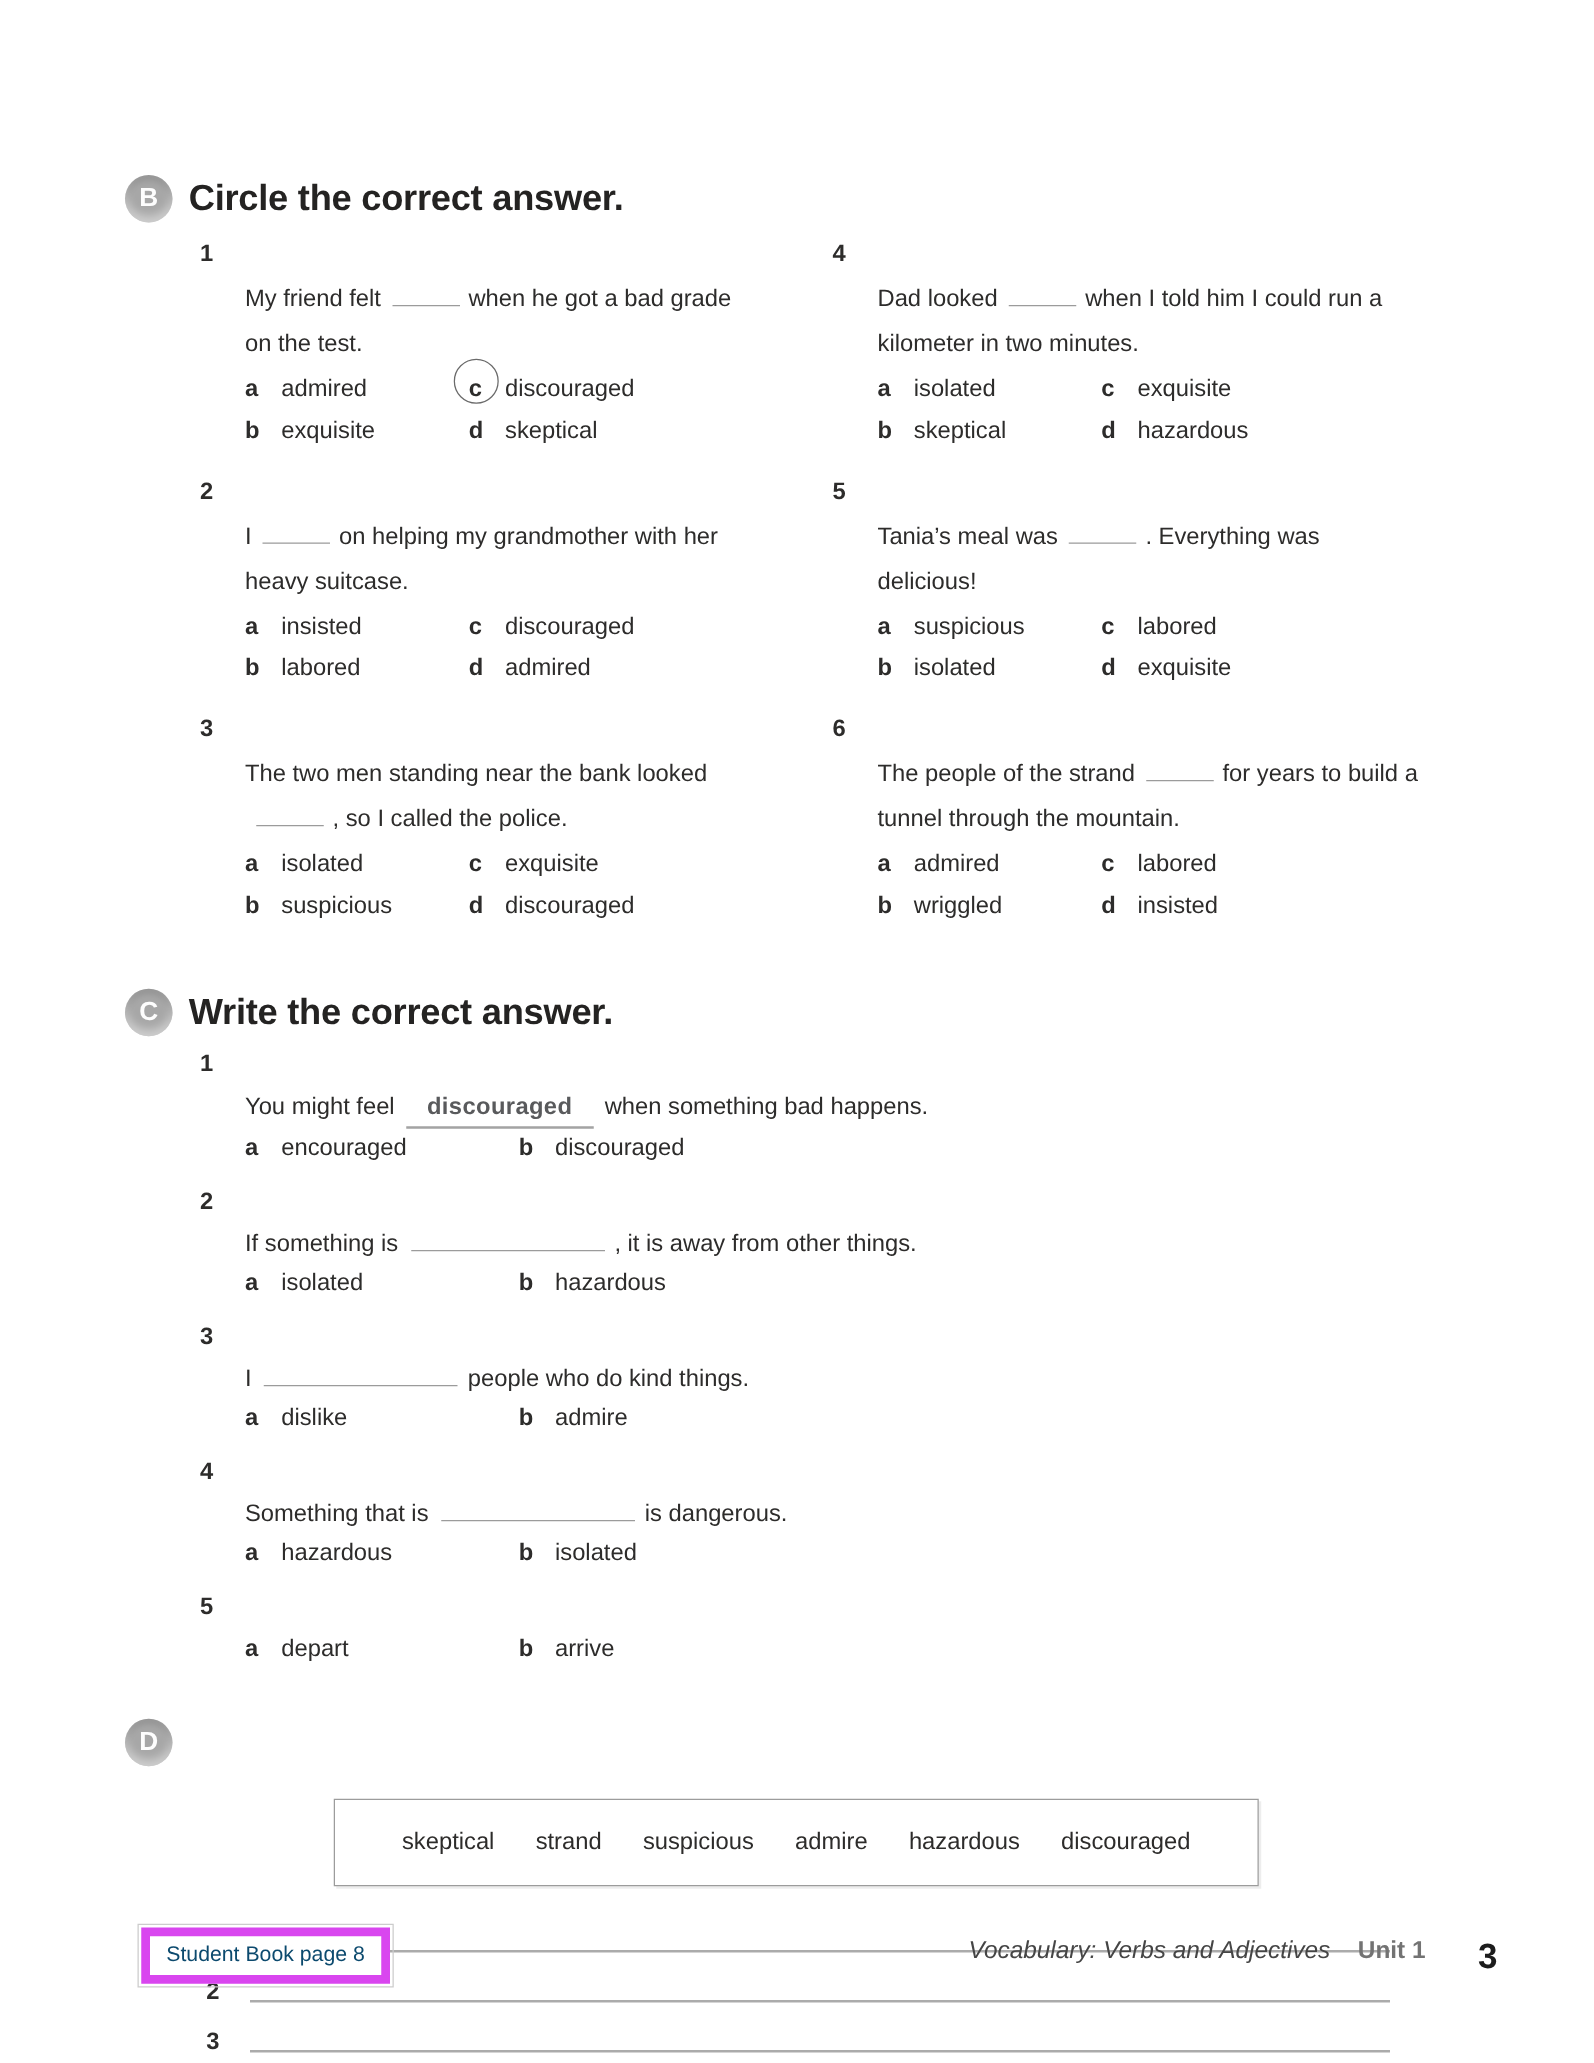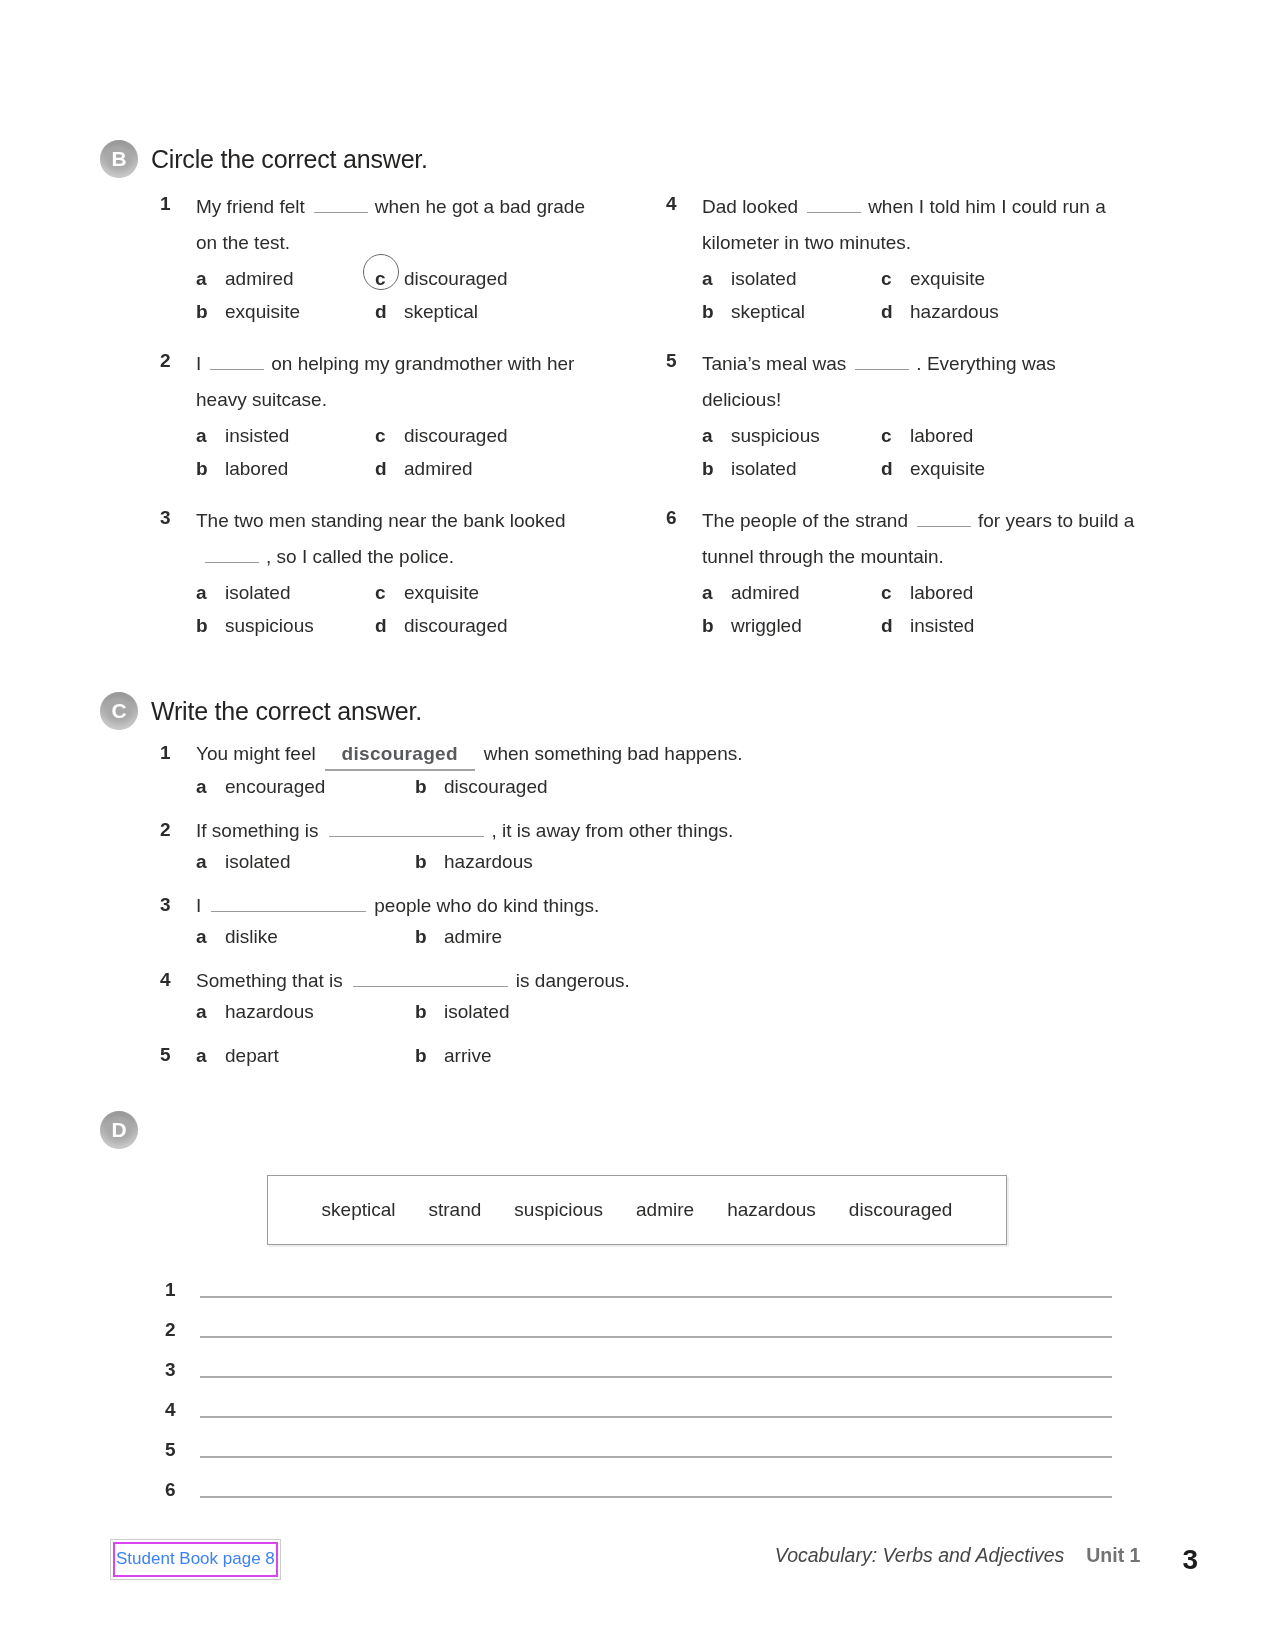--- a/index.html
+++ b/index.html
@@ -12,28 +12,28 @@
   .content { position:absolute; left:100px; top:140px; width:1046px; }
 
   
   .sec-head { display:flex; align-items:center; gap:13px; height:38px; }
   .badge {
     width:38px; height:38px; border-radius:50%; background:#a7a7a7; color:#fdfdfd;
     font-weight:bold; font-size:21px; display:flex; align-items:center; justify-content:center;
     box-shadow: inset 0 -5px 8px rgba(255,255,255,.45), inset 0 4px 5px rgba(0,0,0,.12);
     flex-shrink:0;
   }
-  .sec-title { font-size:25px; font-weight:normal; color:#242322; letter-spacing:-0.2px; }
+  .sec-title { font-size:29px; font-weight:bold; color:#242322; letter-spacing:-0.2px; }
 
   
   .two-col { display:grid; grid-template-columns:506px 1fr; margin-top:2px; }
   .q { display:flex; margin-top:18px; }
   .q.first { margin-top:9px; }
   .qnum { font-weight:bold; font-size:19px; width:36px; margin-left:60px; flex-shrink:0; padding-top:4px; }
-  .qbody { flex:1; padding-right:8px; }
+  .qbody { flex:1; padding-right:8px;margin-top:33px; }
   .stem { font-size:19px; line-height:36px; color:#2d2c2b; }
   .blank { display:inline-block; border-bottom:1.5px solid #9b9b9b; height:6px; }
   .blank-b { width:54px; margin:0 7px 0 9px; }
   .blank-c { width:155px; margin:0 8px 0 10px; }
 
   .opts { display:grid; margin-top:1px; font-size:19px; line-height:33px; }
   .opts-b { grid-template-columns:179px 1fr; }
   .opts-c { grid-template-columns:219px 1fr; line-height:30px; }
   .opt { display:flex; align-items:center; }
   .letter { font-weight:bold; width:29px; flex-shrink:0; position:relative; }
@@ -60,22 +60,22 @@
     display:flex; align-items:center; justify-content:center; gap:33px; font-size:19px;
   }
   .d-lines { margin-top:16px; width:1012px; }
   .d-line { display:flex; align-items:flex-end; height:40px; }
   .d-num { font-weight:bold; font-size:19px; width:22px; margin-left:65px; }
   .write-line { flex:1; border-bottom:2px solid #ababab; margin-left:13px; margin-bottom:3px; height:10px; }
 
   
   .footer { position:absolute; left:113px; top:1542px; width:1085px; display:flex; align-items:center; }
   .sb-box {
-    font-size:17px; color:#3b82f6; padding:5px 1px 6px; background:#fff;
-    border:2px solid #d946ef; outline:1px solid #cccccc; outline-offset:2px;
+    font-size:17px; color:#0c4a6e; padding:5px 13px 6px; background:#fff;
+    border:7px solid #d946ef; outline:1px solid #cccccc; outline-offset:2px;
   }
   .footer-right { margin-left:auto; display:flex; align-items:flex-start; }
   .topic { font-style:italic; font-size:19.5px; color:#454545; }
   .unit { font-weight:bold; font-size:19.5px; margin-left:22px; color:#737373; }
   .pagenum { font-weight:bold; font-size:28px; margin-left:42px; color:#1c1c1c; }
 </style>
 </head>
 <body>
 
 <div class="page">

